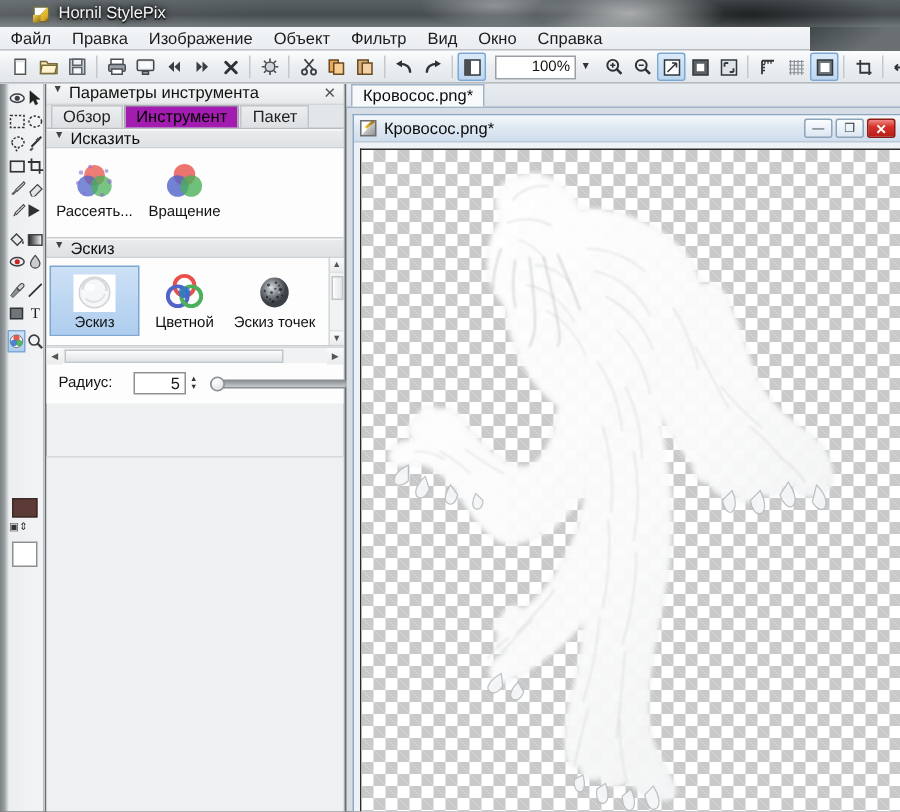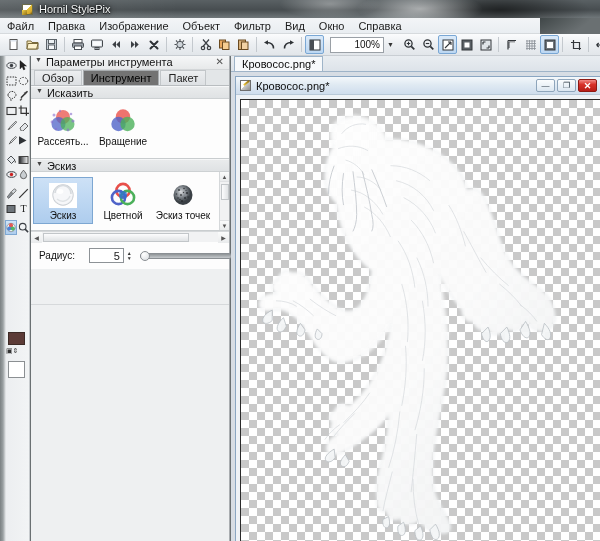--- a/index.html
+++ b/index.html
@@ -125,21 +125,21 @@
   .panel-close{font-size:10px;color:#555;padding-right:5px;}
   .tabs{
     display:flex;align-items:flex-end;height:16px;
     background:#e3e6e8;border-bottom:1px solid #b9bdc0;padding-left:3px;box-sizing:border-box;
   }
   .tab{
     height:15px;line-height:15px;padding:0 7px;font-size:11px;color:#222;
     border:1px solid #c2c6c9;border-bottom:none;background:linear-gradient(180deg,#eceef0,#dde0e3);
     margin-right:1px;white-space:nowrap;box-sizing:border-box;margin-top:42px;
   }
-  .tab.sel{background:#737373;border-color:#a9adb0;color:#000;}
+  .tab.sel{background:#a21caf;border-color:#a9adb0;color:#000;}
 
   .group-head{
     height:13px;display:flex;align-items:flex-start;padding-left:5px;box-sizing:border-box;
     background:linear-gradient(180deg,#e9ebec,#dfe2e4);border-bottom:1px solid #cdd1d3;
     border-top:1px solid #f6f7f8;
   }
   .group-title{font-size:11px;color:#111;}
   .group-body{
     background:#fdfdfd;border-bottom:1px solid #c9cdcf;position:relative;
   }

